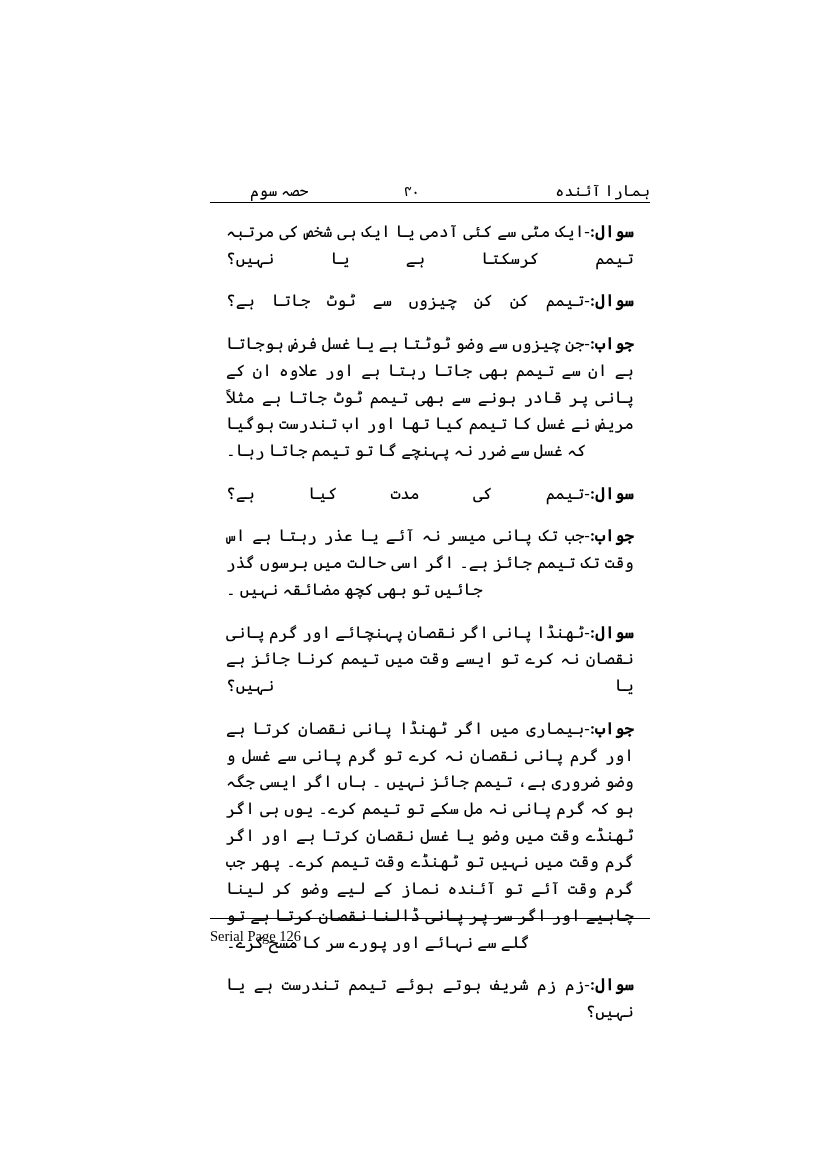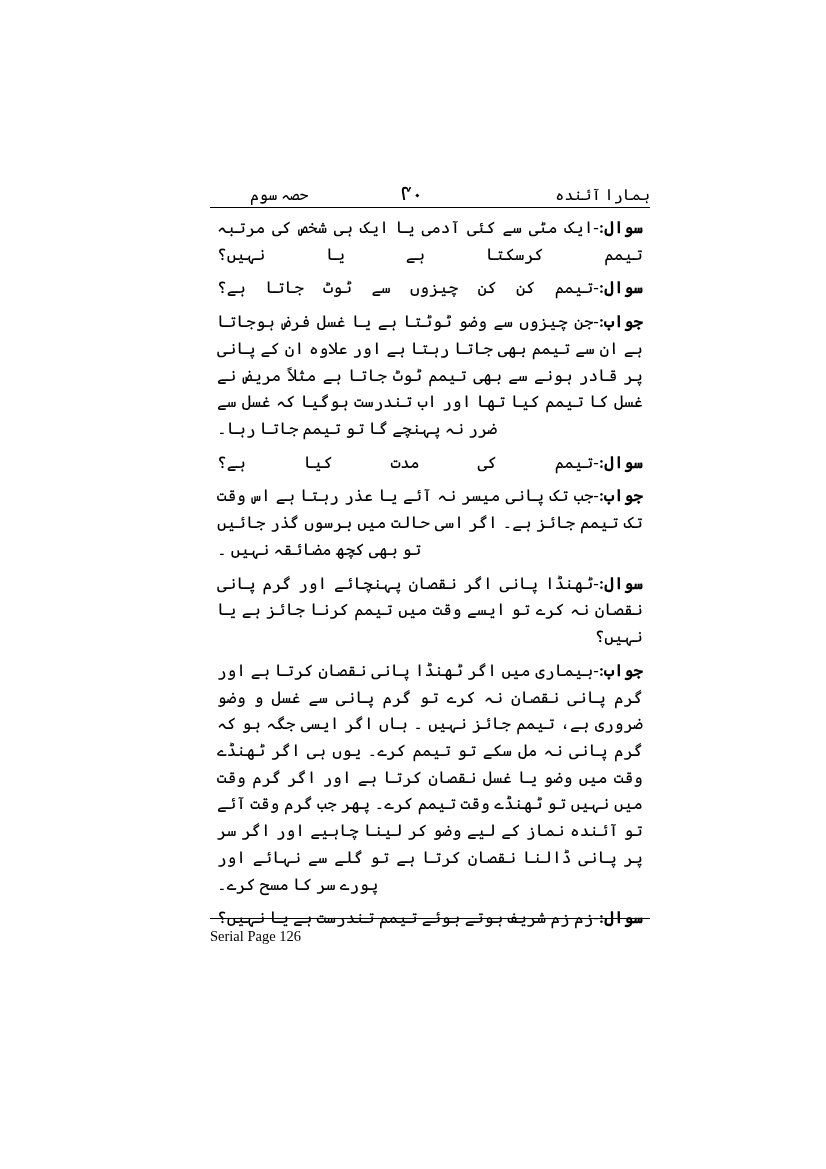--- a/index.html
+++ b/index.html
@@ -45,38 +45,38 @@
     border-bottom: 1.6px solid #000;
   }
   .running-header .hdr-right,
   .running-header .hdr-left {
     font-family: "Liberation Serif", serif;
     font-size: 15.5px;
     white-space: nowrap;
     margin-left: 40px;
   }
   .running-header .hdr-center {
-    font-size: 19px;
+    font-size: 13px;
     letter-spacing: 1px;
   }
 
   
   .body-text {
     direction: rtl;
     text-align: justify;
     text-align-last: justify;
     font-size: 16.5px;
     line-height: 1.62;
     margin-top: 7px;
   }
   .qa-block {
     margin: 0 0 1px 0;
   }
   .qa-block p {
-    margin: 7px;
+    margin: 16px;
     padding: 0;
     direction: rtl;
     text-align: justify;
     text-align-last: justify;
   }
   .qa-block p.last-line-right {
     text-align-last: left;
   }
   .lbl {
     font-weight: bold;

